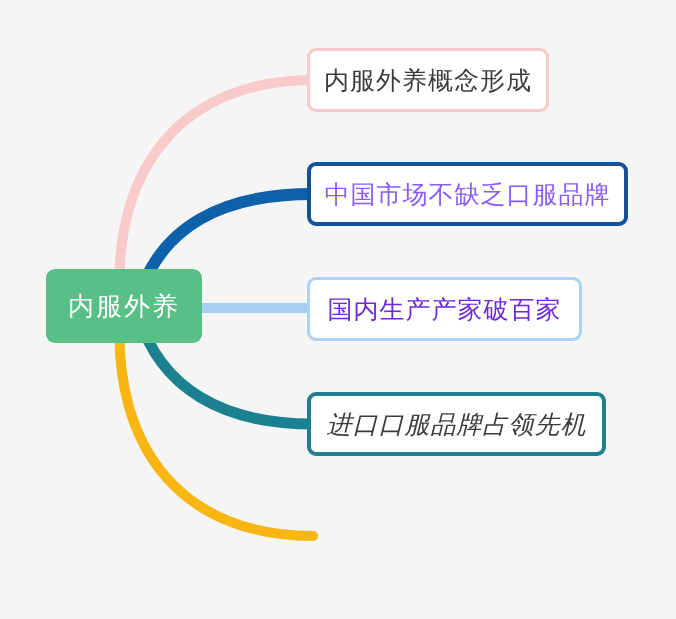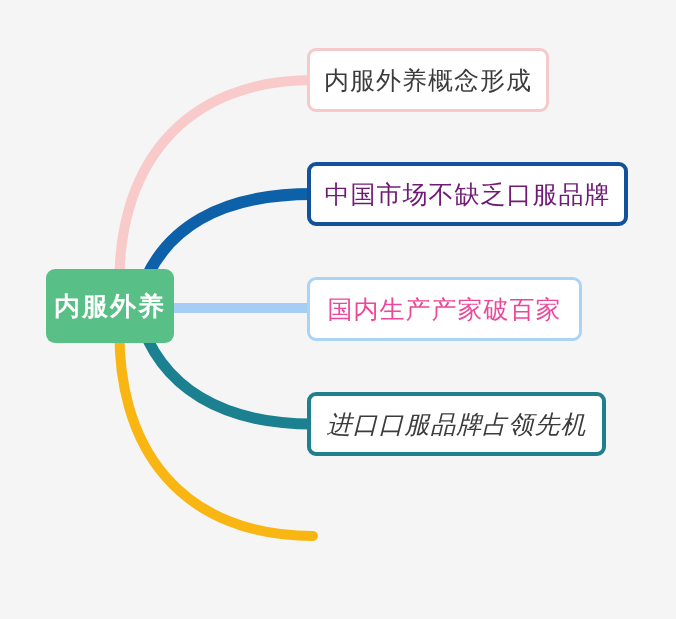--- a/index.html
+++ b/index.html
@@ -38,51 +38,51 @@
     white-space: nowrap;
   }
   .branch-0 { top: 48px;  width: 242px; }
   .branch-1 { top: 162px; width: 321px; border-width: 4px; }
   .branch-2 { top: 277px; width: 275px; }
   .branch-3 { top: 392px; width: 299px; border-width: 4px; }
   .branch-4 { top: 504px; width: 242px; }
   .root {
     left: 46px;
     top: 269px;
-    width: 128px;
+    width: 156px;
     height: 74px;
     z-index: 3;
     color: #ffffff;
     font-size: 26px;
-    font-weight: bold;
+    font-weight: normal;
     letter-spacing: 2px;
   }
 </style>
 </head>
 <body>
 
 <div class="canvas" style="background: rgb(245, 245, 246);">
 
   <svg class="connectors" viewBox="0 0 676 619" xmlns="http://www.w3.org/2000/svg">
     <path d="M 120 302 C 112 165, 185 80, 313 80" stroke-width="10" stroke-linecap="round" stroke="#f8caca"></path>
     <path d="M 138 300 C 160 225, 225 194, 313 194" stroke-width="12" stroke-linecap="round" stroke="#0c61a9"></path>
     <path d="M 116 308 L 313 308" stroke-width="10" stroke-linecap="butt" stroke="#a6cdf3"></path>
     <path d="M 138 314 C 160 390, 225 424, 313 424" stroke-width="11" stroke-linecap="round" stroke="#1b8090"></path>
     <path d="M 120 312 C 112 452, 185 536, 313 536" stroke-width="10" stroke-linecap="round" stroke="#f9b511"></path>
   </svg>
 
   <div class="node branch branch-0" style="border-color: rgb(246, 201, 202); background: rgb(255, 255, 255); color: rgb(60, 60, 60);">
     <span>内服外养概念形成</span>
   </div>
 
-  <div class="node branch branch-1" style="border-color: rgb(19, 82, 155); background: rgb(255, 255, 255); color: #701a75;">
+  <div class="node branch branch-1" style="border-color: rgb(19, 82, 155); background: rgb(255, 255, 255); color: #8b5cf6;">
     <span>中国市场不缺乏口服品牌</span>
   </div>
 
-  <div class="node branch branch-2" style="border-color: rgb(171, 211, 246); background: rgb(255, 255, 255); color: #ec4899;">
+  <div class="node branch branch-2" style="border-color: rgb(171, 211, 246); background: rgb(255, 255, 255); color: #6d28d9;">
     <span>国内生产产家破百家</span>
   </div>
 
   <div class="node branch branch-3" style="border-color: rgb(33, 126, 141); background: rgb(255, 255, 255); color: rgb(60, 60, 60); font-style: italic;">
     <span>进口口服品牌占领先机</span>
   </div>
 
 
   <div class="node root" style="background: rgb(88, 191, 134); color: rgb(255, 255, 255);">
     <span>内服外养</span>

